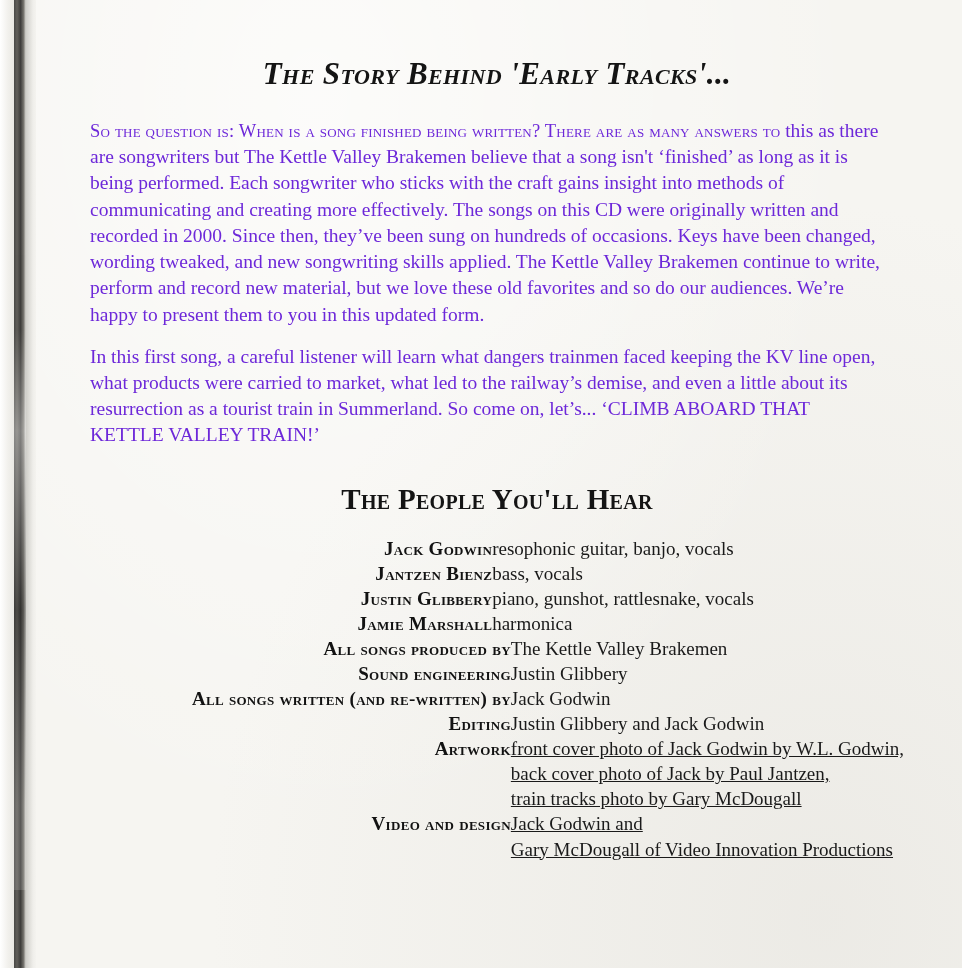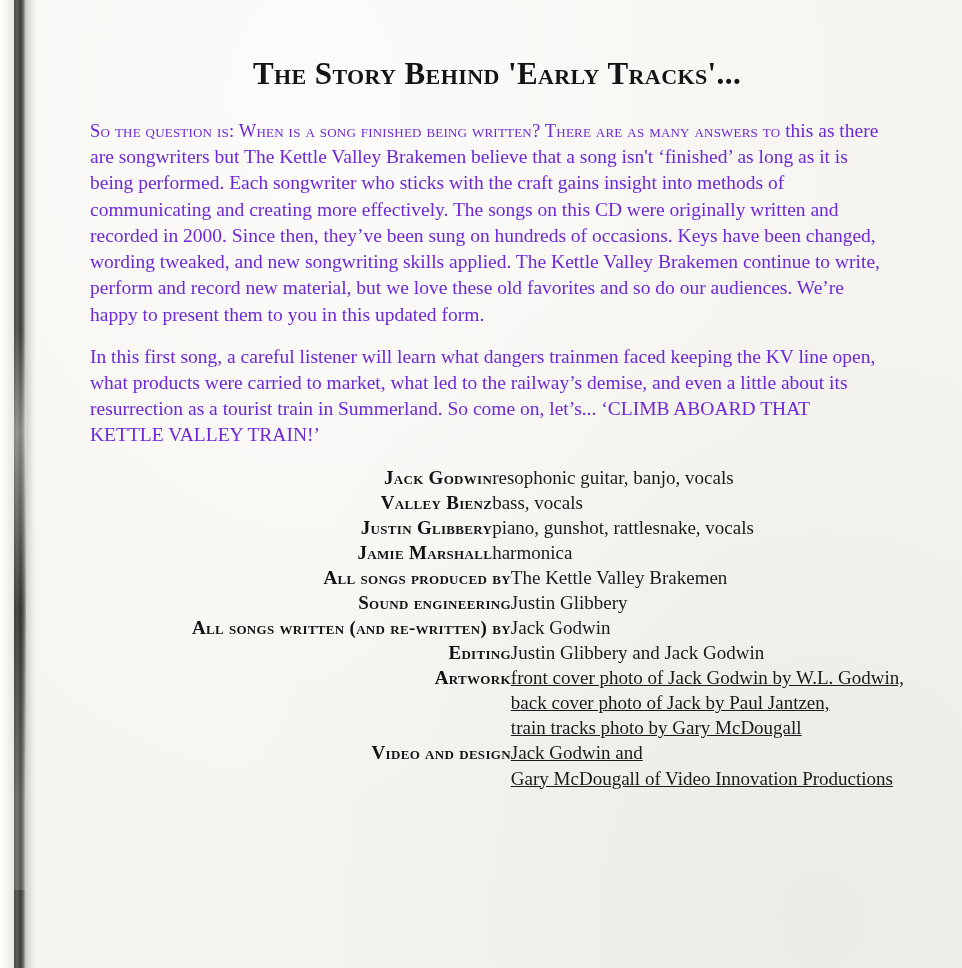--- a/index.html
+++ b/index.html
@@ -63,20 +63,21 @@
   }
 
   h1.title {
     text-align: center;
     font-size: 31px;
     font-weight: bold;
     letter-spacing: .4px;
     margin: 56px 0 26px 0;
     font-variant: small-caps;
     color: #141414;
+    font-style: italic;
   }
   h2.section {
     text-align: center;
     font-size: 29px;
     font-weight: bold;
     font-variant: small-caps;
     letter-spacing: .3px;
     color: #141414;
     margin: 34px 0 20px 0;
   }
@@ -155,30 +156,31 @@
     <div class="paper-tint"></div>
 
     <div class="content">
 
       <h1 class="title">The Story Behind 'Early Tracks'...</h1>
 
       <p class="body"><span class="leadin caps">So the question is: When is a song finished being written? There are as many answers to</span><span> this as there are songwriters but The Kettle Valley Brakemen believe that a song isn't ‘finished’ as long as it is being performed. Each songwriter who sticks with the craft gains insight into methods of communicating and creating more effectively. The songs on this CD were originally written and recorded in 2000. Since then, they’ve been sung on hundreds of occasions. Keys have been changed, wording tweaked, and new songwriting skills applied. The Kettle Valley Brakemen continue to write, perform and record new material, but we love these old favorites and so do our audiences. We’re happy to present them to you in this updated form.</span></p>
 
       <p class="body">In this first song, a careful listener will learn what dangers trainmen faced keeping the KV line open, what products were carried to market, what led to the railway’s demise, and even a little about its resurrection as a tourist train in Summerland. So come on, let’s... ‘CLIMB ABOARD THAT KETTLE VALLEY TRAIN!’</p>
 
+      <h2 class="section">The People You'll Hear</h2>
 
       <div class="people-wrap">
         <table class="credits">
           <tbody>
             <tr>
               <td class="label">Jack Godwin</td>
               <td class="value">resophonic guitar, banjo, vocals</td>
             </tr>
             <tr>
-              <td class="label">Valley Bienz</td>
+              <td class="label">Jantzen Bienz</td>
               <td class="value">bass, vocals</td>
             </tr>
             <tr>
               <td class="label">Justin Glibbery</td>
               <td class="value">piano, gunshot, rattlesnake, vocals</td>
             </tr>
             <tr>
               <td class="label">Jamie Marshall</td>
               <td class="value">harmonica</td>
             </tr>

